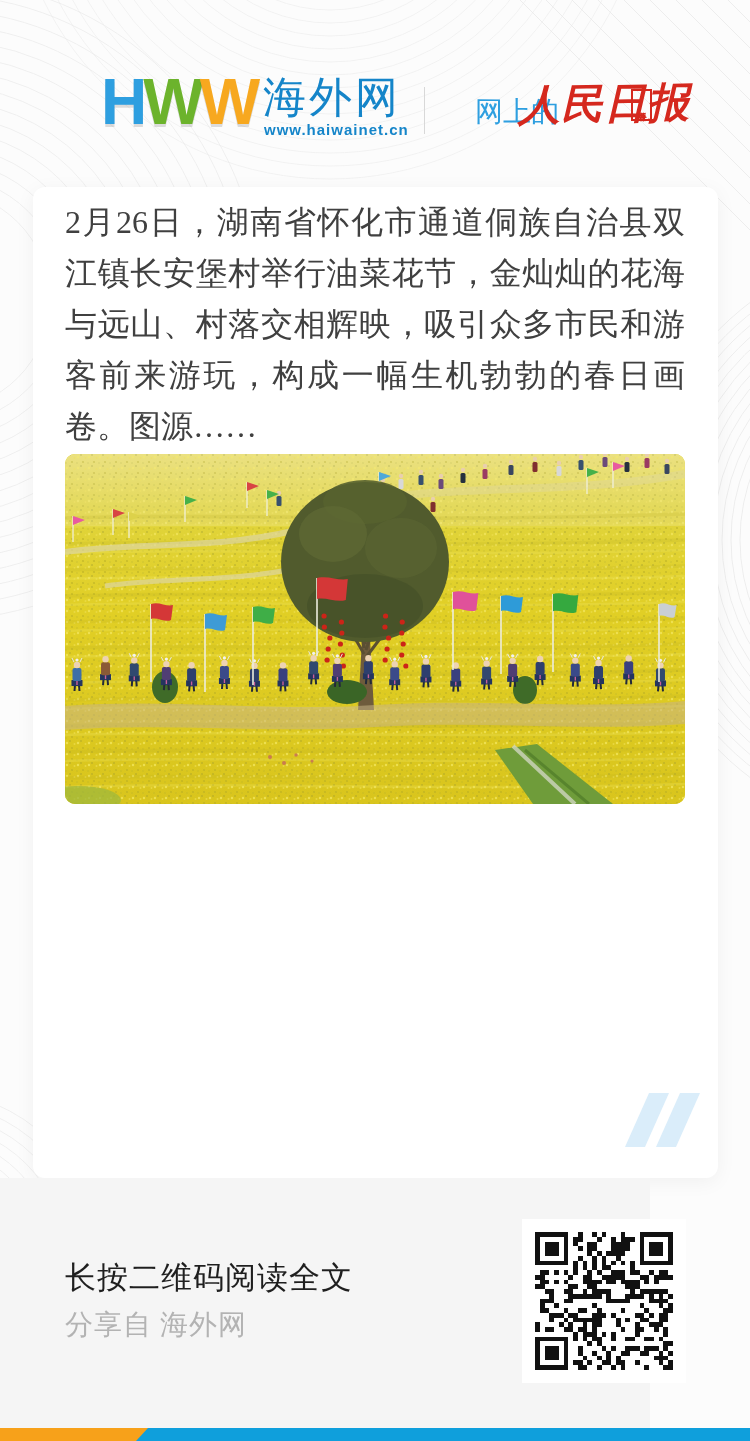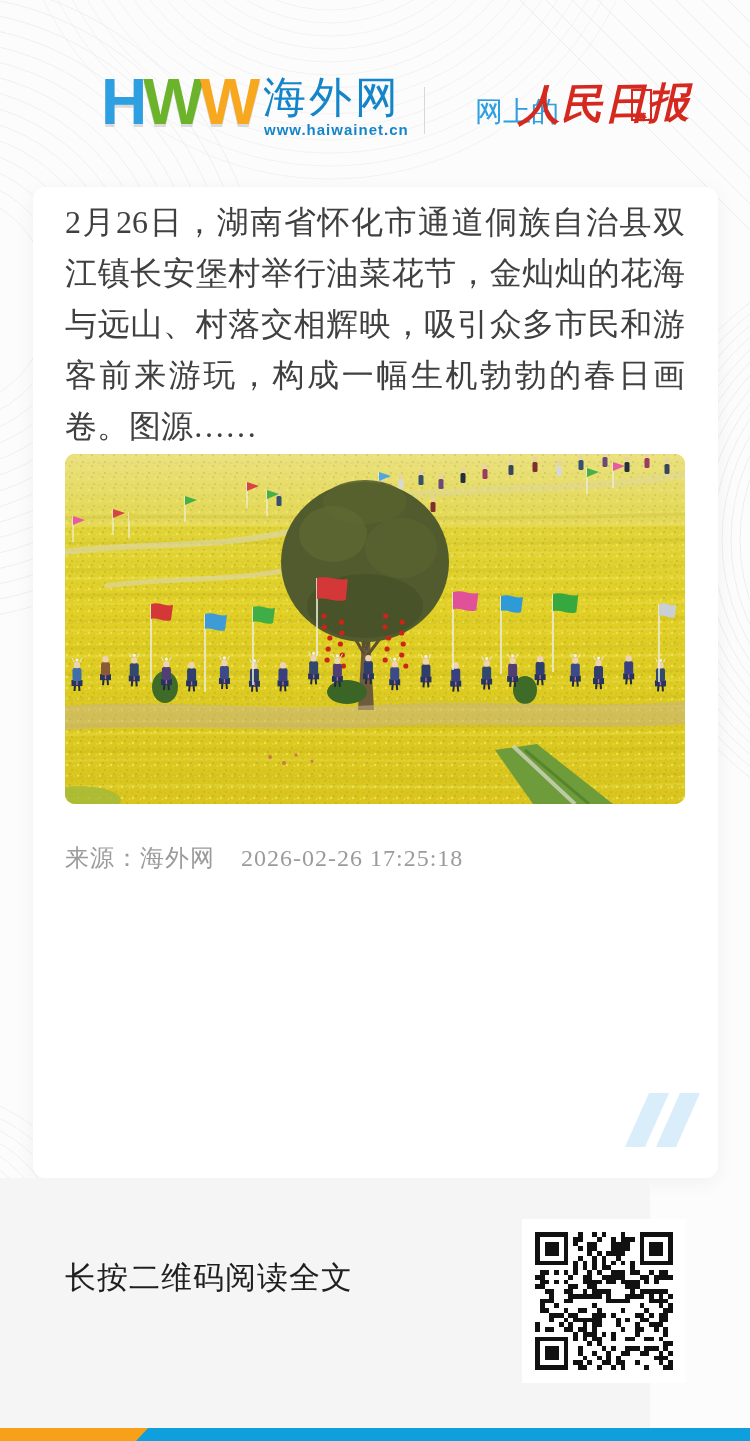--- a/index.html
+++ b/index.html
@@ -546,29 +546,27 @@
               <path d="M436,142 C443.7,139 451.4,145 458,143 L456,158 C450.3,161 442.6,155 436,157 Z" fill="#2E9BD8"></path>
               <line x1="488" y1="140" x2="488" y2="218" stroke="#EDEDDE" stroke-width="1.6"></line>
               <path d="M488,140 C496.855,137 505.71,143 513.3,141 L511.29999999999995,158.25 C504.445,161.25 495.59,155.25 488,157.25 Z" fill="#35A93F"></path>
               <line x1="594" y1="150" x2="594" y2="228" stroke="#EDEDDE" stroke-width="1.6"></line>
               <path d="M594,150 C600.16,147 606.32,153 611.6,151 L609.6,163 C605.44,166 599.28,160 594,162 Z" fill="#C9CFD4"></path>
             </g>
         </g>
       </svg>
     </figure>
 
-    <div class="article-meta">
-      <span class="meta-source">来源：海外网</span><span class="meta-date">2026-02-26 17:25:18</span>
-    </div>
 
     <div class="quote-mark"><i></i><i></i></div>
   </div>
 
   <div class="footer">
     <div class="qr-hint">长按二维码阅读全文</div>
+    <div class="share-from">分享自 海外网</div>
     <div class="qr-panel">
       <svg id="qr-svg" viewBox="0 0 29 29">
           <rect x="0" y="0" width="29" height="29" fill="#fff"></rect>
           <rect x="0" y="0" width="7" height="7" fill="#111"></rect>
           <rect x="1" y="1" width="5" height="5" fill="#fff"></rect>
           <rect x="2" y="2" width="3" height="3" fill="#111"></rect>
           <rect x="22" y="0" width="7" height="7" fill="#111"></rect>
           <rect x="23" y="1" width="5" height="5" fill="#fff"></rect>
           <rect x="24" y="2" width="3" height="3" fill="#111"></rect>
           <rect x="0" y="22" width="7" height="7" fill="#111"></rect>

